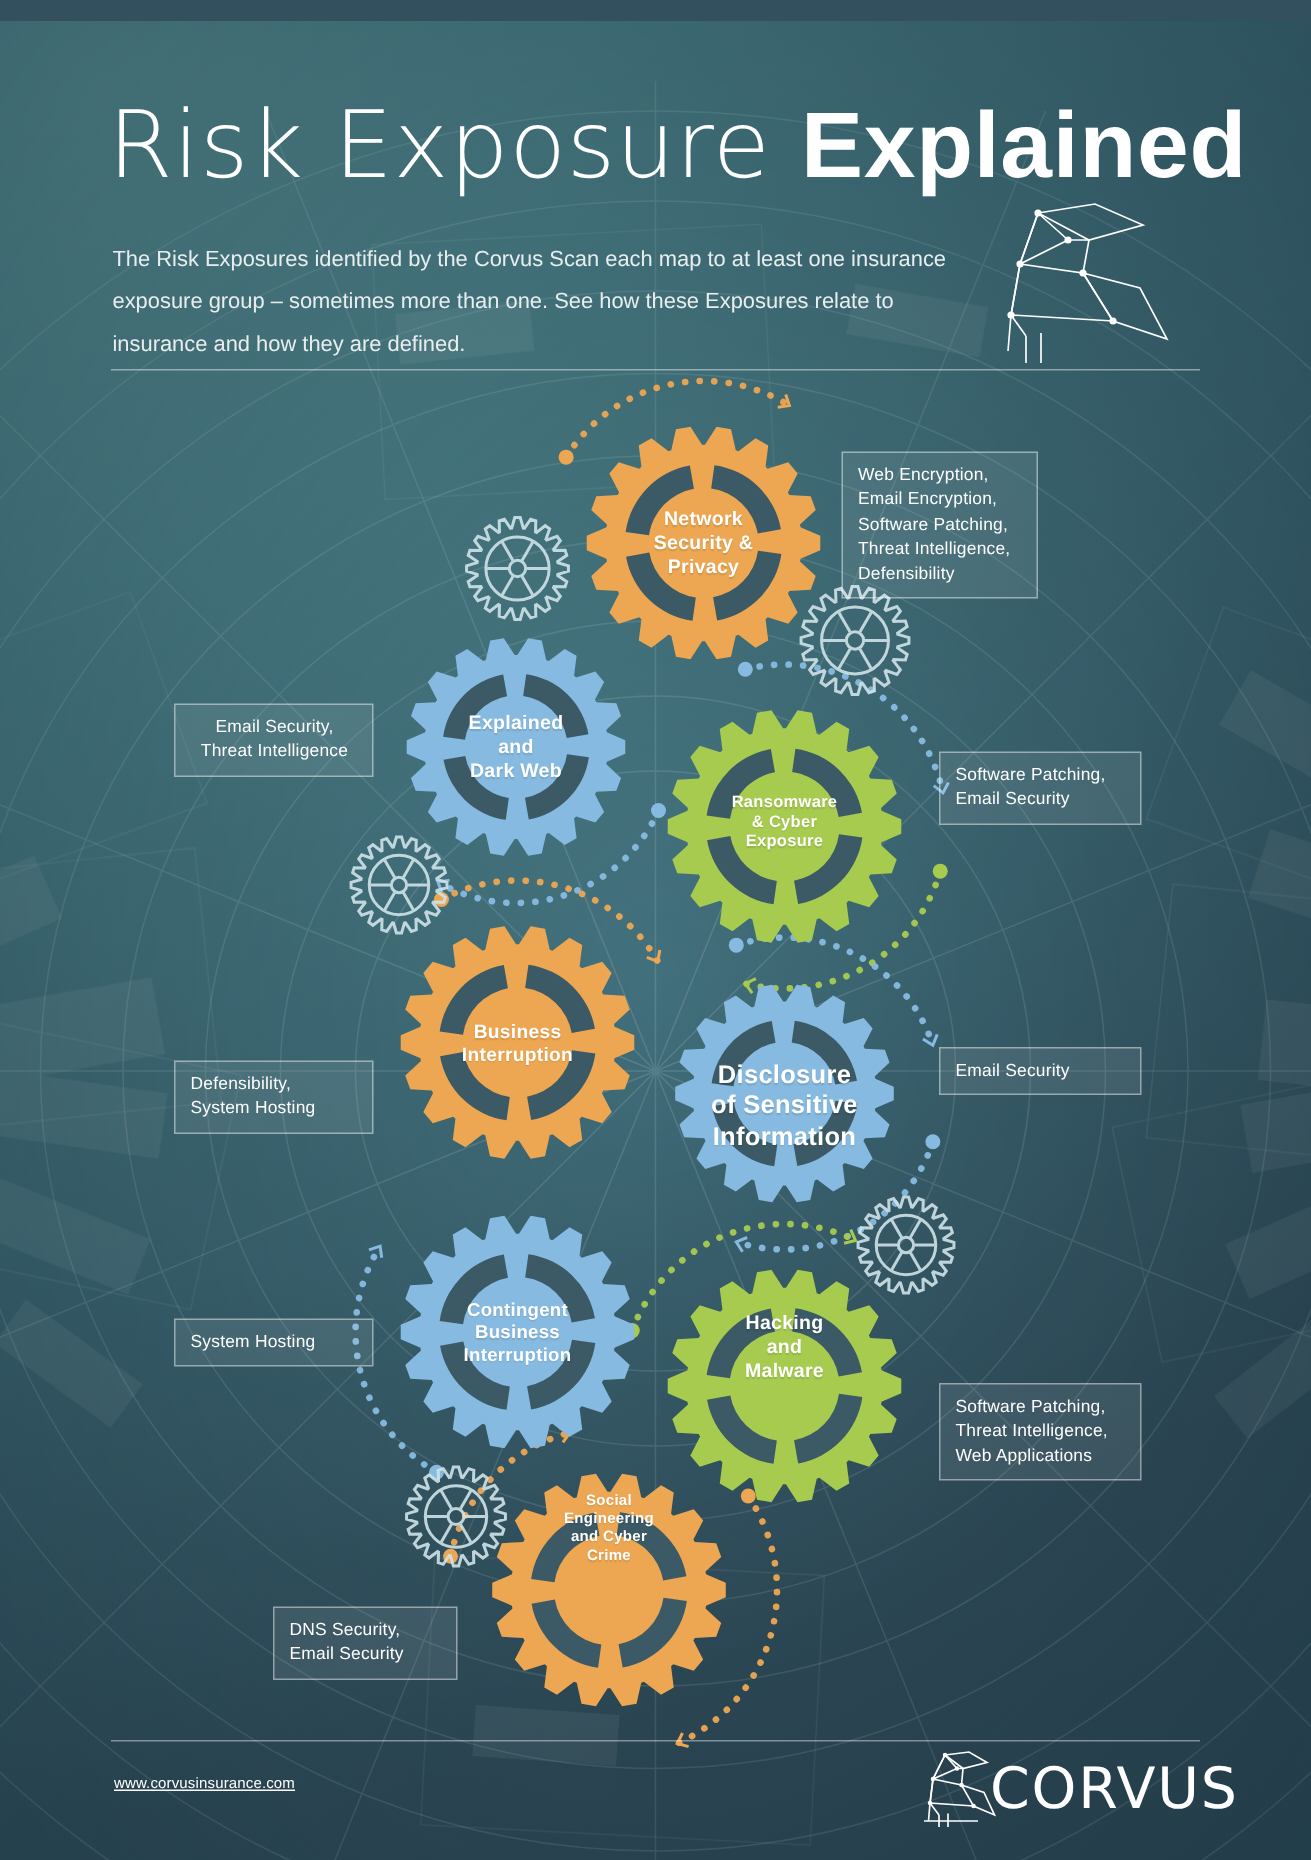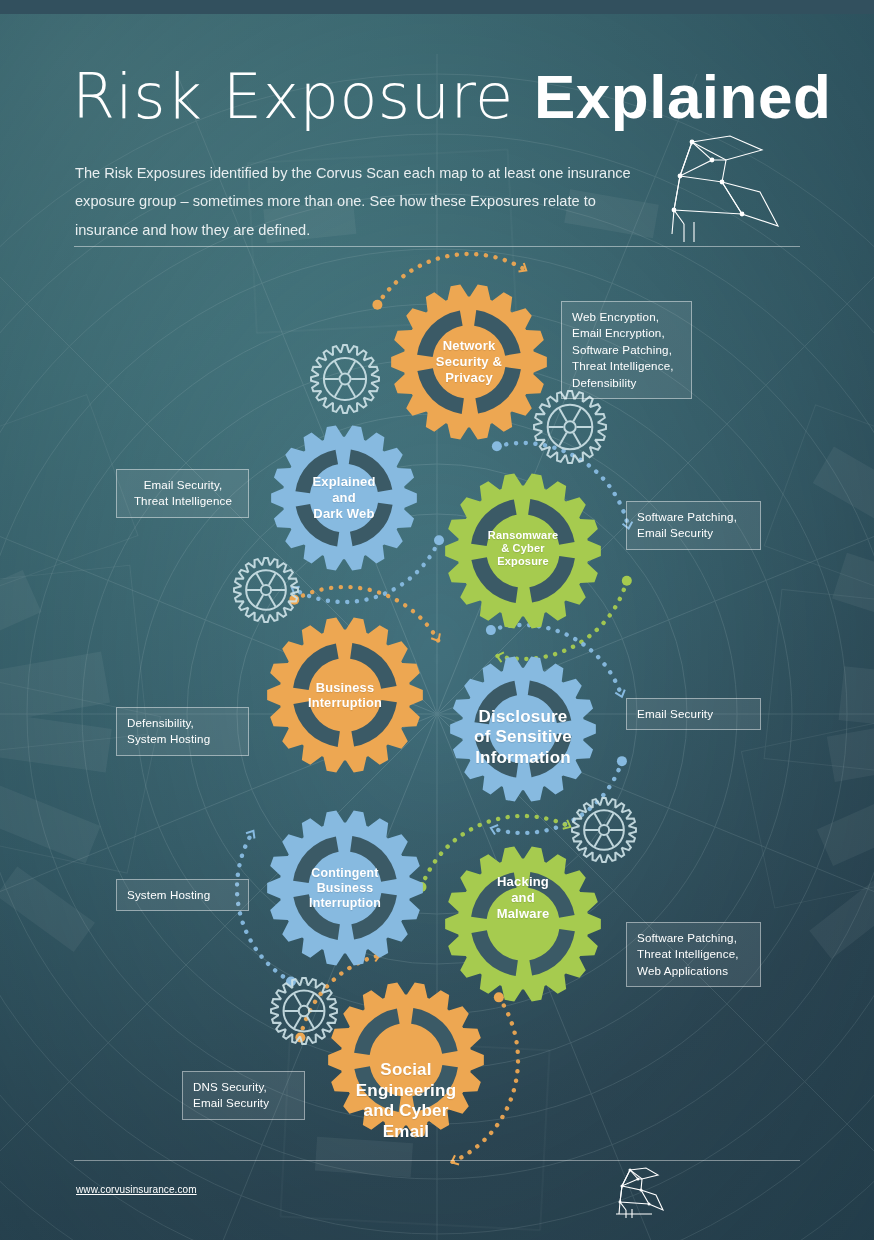--- a/index.html
+++ b/index.html
@@ -371,25 +371,25 @@
       <div class="gear-label" style="font-size: 12.4px; left: 270px; top: 851.5px;">
         <div>Contingent</div>
         <div>Business</div>
         <div>Interruption</div>
       </div>
       <div class="gear-label" style="font-size: 13px; left: 448px; top: 860px;">
         <div>Hacking</div>
         <div>and</div>
         <div>Malware</div>
       </div>
-      <div class="gear-label" style="font-size: 17px; left: 331px; top: 1046px;">
+      <div class="gear-label" style="font-size: 10px; left: 331px; top: 981px;">
         <div>Social</div>
         <div>Engineering</div>
         <div>and Cyber</div>
-        <div>Email</div>
+        <div>Crime</div>
       </div>
       <div class="callout" style="left: 561px; top: 287px; width: 131px; min-height: 78px;">
         <div>Web Encryption,</div>
         <div>Email Encryption,</div>
         <div>Software Patching,</div>
         <div>Threat Intelligence,</div>
         <div>Defensibility</div>
       </div>
       <div class="callout" style="left: 116px; top: 455px; width: 133px; min-height: 38px; text-align: center;">
         <div>Email Security,</div>
@@ -435,13 +435,14 @@
     </g>
     <g fill="#ffffff">
       <circle cx="14" cy="4" r="1.5"></circle>
         <circle cx="22" cy="13" r="1.5"></circle>
       <circle cx="6" cy="20" r="1.5"></circle>
         <circle cx="25" cy="24" r="1.5"></circle>
       <circle cx="33" cy="38" r="1.5"></circle>
         <circle cx="4" cy="36" r="1.5"></circle>
     </g>
   </svg>
+  <div class="corvus-word">CORVUS</div>
 </div>
 
 </body></html>

